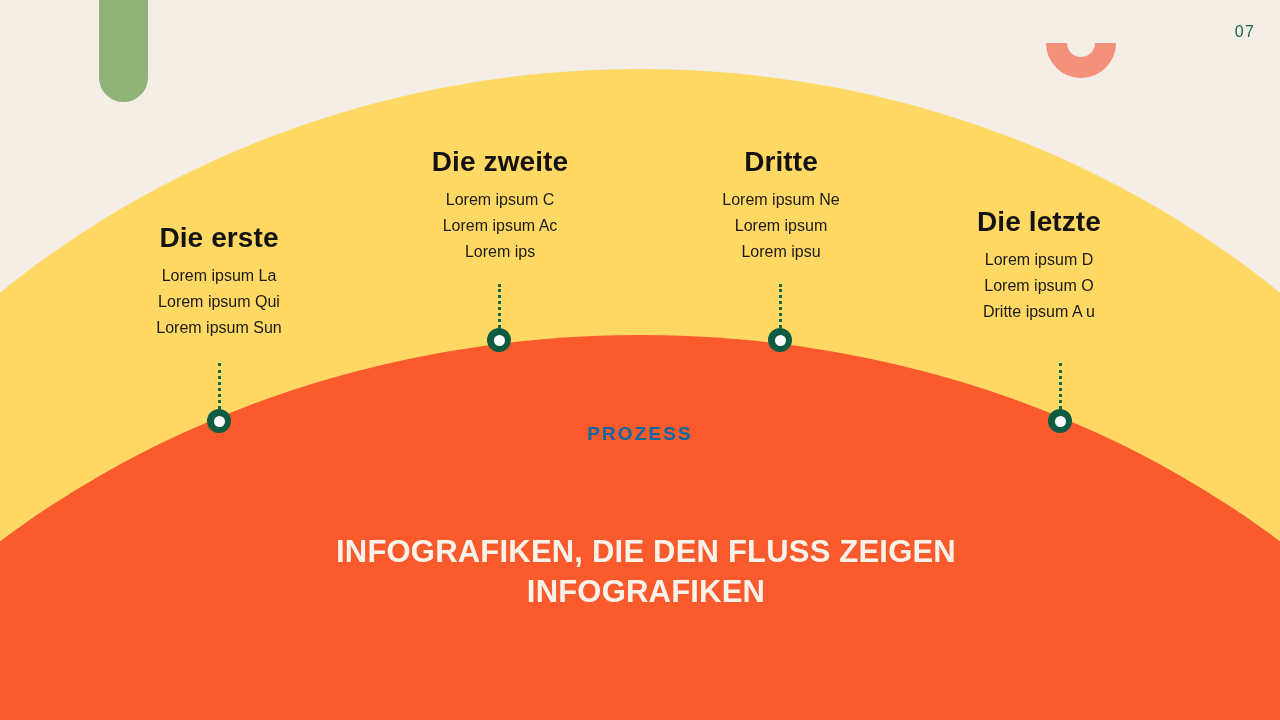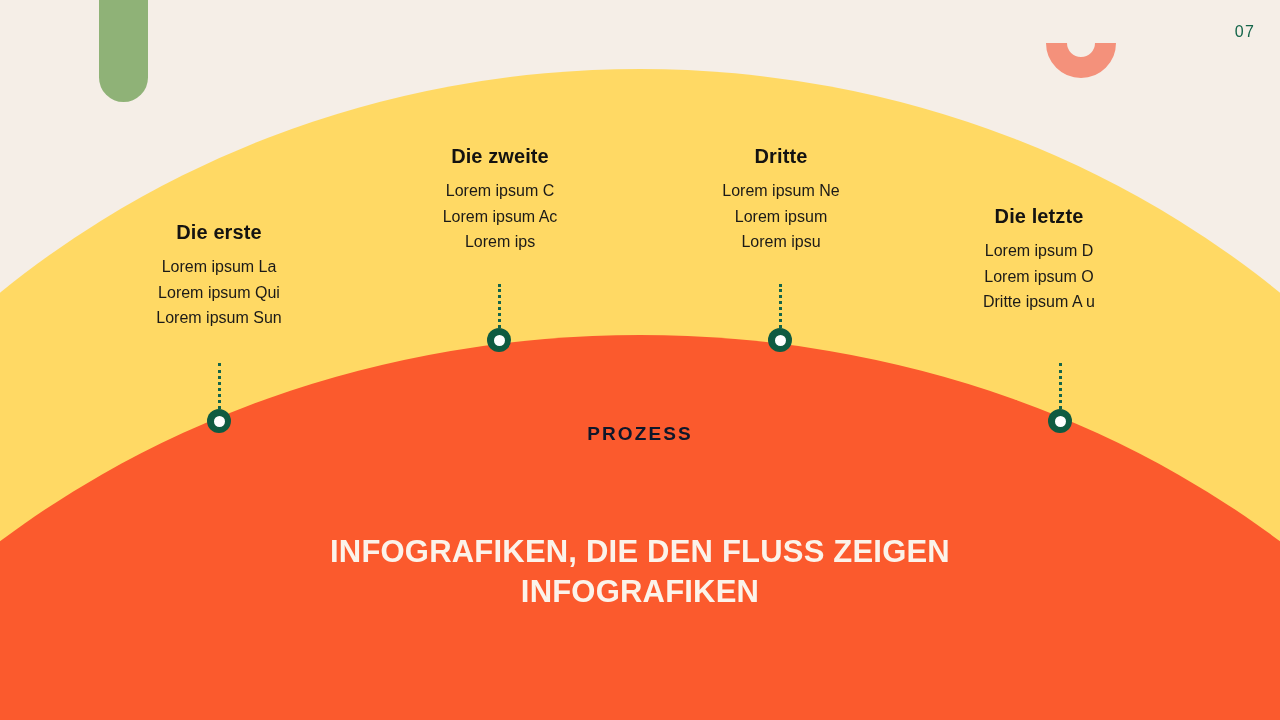--- a/index.html
+++ b/index.html
@@ -70,21 +70,21 @@
     background: #FB5A2D;
   }
 
   
   .step {
     position: absolute;
     text-align: center;
     color: #151412;
   }
   .step-title {
-    font-size: 20px;
+    font-size: 28px;
     font-weight: bold;
     letter-spacing: 0.1px;
     margin: 0 0 9px 0;
     line-height: 1.18;
     color: #141311;
   }
   .step-body {
     font-size: 16px;
     line-height: 1.62;
     font-weight: 400;
@@ -120,25 +120,25 @@
   
   .prozess {
     position: absolute;
     left: 0;
     right: 0;
     top: 423px;
     text-align: center;
     font-size: 19px;
     font-weight: bold;
     letter-spacing: 2.1px;
-    color: #0f172a;
+    color: #0369a1;
   }
   .main-title {
     position: absolute;
-    left: 190px;
+    left: 196px;
     width: 900px;
     top: 532px;
     text-align: center;
     font-size: 31px;
     font-weight: bold;
     line-height: 1.29;
     letter-spacing: 0.2px;
     color: #FBF3EA;
     white-space: pre-line;
   }

